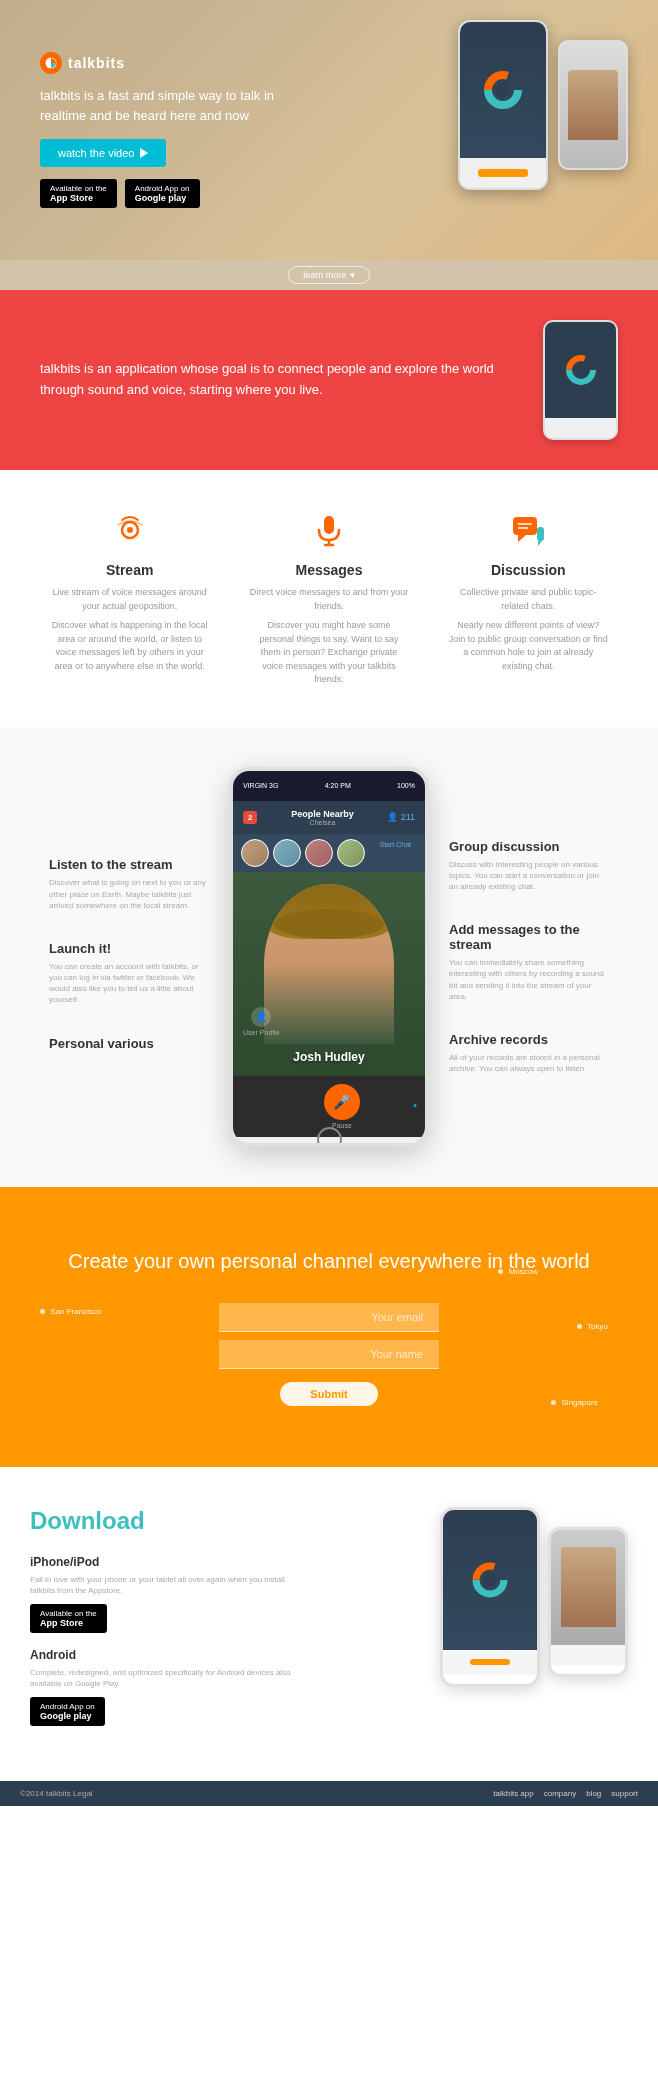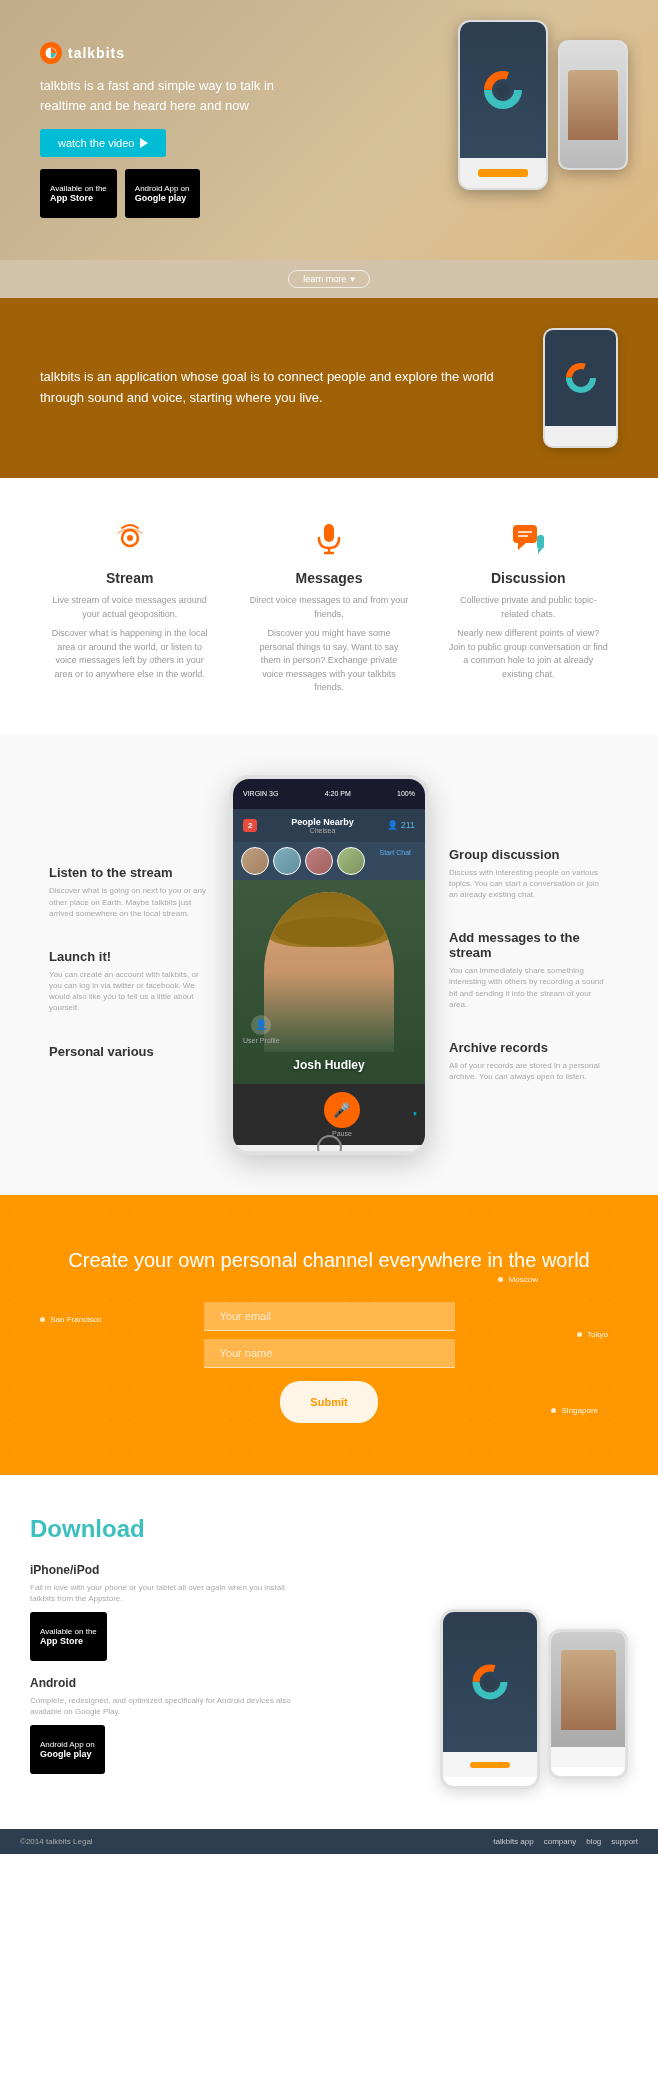--- a/index.html
+++ b/index.html
@@ -75,21 +75,21 @@
       border-left: 8px solid #fff;
     }
     .store-buttons {
       display: flex;
       gap: 8px;
     }
     .store-btn {
       background: #000;
       color: #fff;
       border: none;
-      padding: 15px 10px;
+      padding: 5px 10px;
       border-radius: 3px;
       font-size: 8px;
       cursor: pointer;
       display: flex;
       flex-direction: column;
       align-items: flex-start;
     }
     .store-btn .store-sub { font-size: 9px; font-weight: bold; }
     .hero-phones {
       position: absolute;
@@ -134,41 +134,41 @@
     .phone-small-screen {
       width: 100%;
       height: 100%;
       background: linear-gradient(to bottom, #ddd, #bbb);
       display: flex;
       align-items: center;
       justify-content: center;
     }
     .learn-more-bar {
       background: rgba(200,180,150,0.8);
-      height: 38px;
+      height: 30px;
       display: flex;
       align-items: center;
       justify-content: center;
     }
     .learn-more-btn {
       background: transparent;
       border: 1px solid rgba(255,255,255,0.7);
       color: #fff;
       font-size: 9px;
       padding: 3px 14px;
       border-radius: 20px;
       cursor: pointer;
       display: flex;
       align-items: center;
       gap: 4px;
     }
 
     
     .teal-section {
-      background: #a16207;
+      background: #ef4444;
       width: 658px;
       padding: 30px 40px;
       display: flex;
       align-items: center;
       gap: 30px;
       min-height: 130px;
     }
     .teal-text {
       flex: 1;
       color: #fff;
@@ -456,49 +456,49 @@
       border-radius: 50%;
       display: inline-block;
       margin-right: 3px;
     }
     .input-field {
       background: rgba(255,255,255,0.3);
       border: none;
       border-bottom: 1px solid rgba(255,255,255,0.6);
       color: #fff;
       padding: 8px 16px;
-      width: 251px;
+      width: 220px;
       font-size: 11px;
       margin-bottom: 8px;
-      text-align: left;
+      text-align: right;
       position: relative;
       z-index: 2;
     }
     .input-field::placeholder { color: rgba(255,255,255,0.7); }
     .submit-btn {
       background: rgba(255,255,255,0.9);
       color: #ff9800;
       border: none;
-      padding: 15px 30px;
+      padding: 6px 30px;
       border-radius: 20px;
       font-size: 11px;
       font-weight: bold;
       cursor: pointer;
       position: relative;
       z-index: 2;
       margin-top: 5px;
     }
 
     
     .download-section {
       background: #fff;
       padding: 40px 30px;
       display: flex;
       gap: 42px;
-      align-items: flex-end;
+      align-items: flex-start;
     }
     .download-left {
       flex: 1;
     }
     .download-title {
       color: #3bbfbf;
       font-size: 24px;
       font-weight: 700;
       margin-bottom: 20px;
     }

